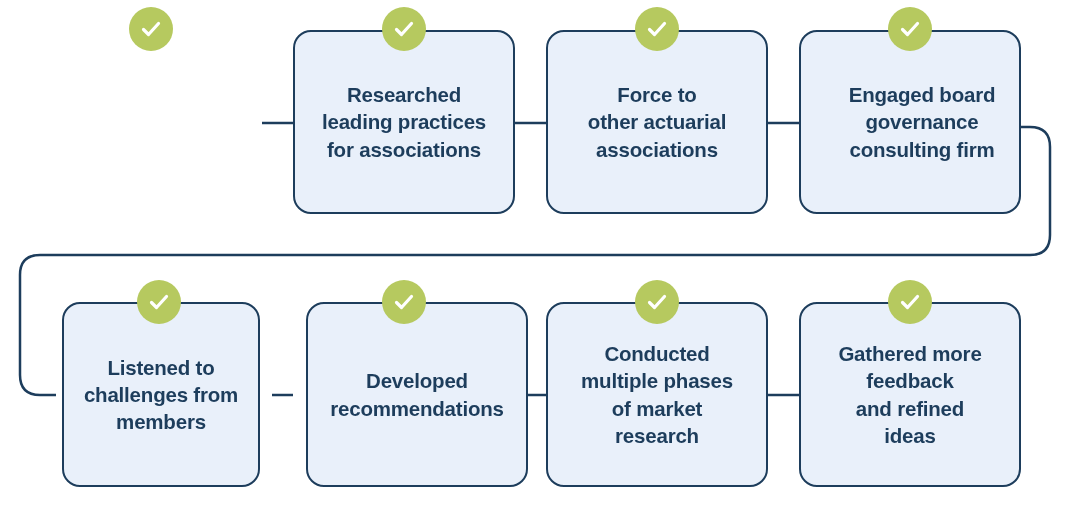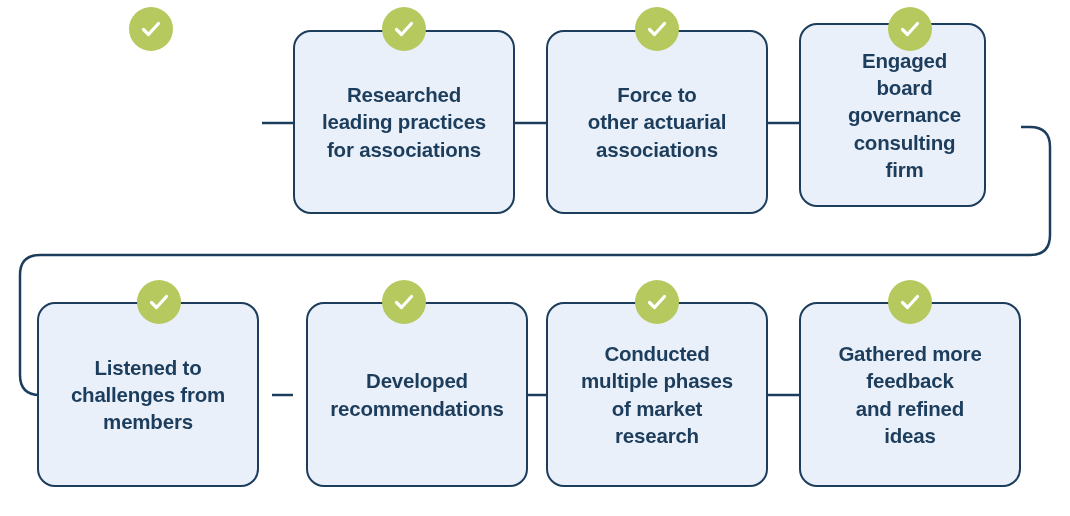--- a/index.html
+++ b/index.html
@@ -98,32 +98,32 @@
     <div class="node-label">Force to
 other actuarial
 associations</div>
   </div>
   <div class="check-badge" style="left:635px; top:7px;">
     <svg width="26" height="26" viewBox="0 0 26 26">
       <path d="M5.5 13.5 L10.5 18.5 L20.5 7.5" stroke="#ffffff" stroke-width="3.2" fill="none" stroke-linecap="round" stroke-linejoin="round"></path>
     </svg>
   </div>
 
-  <div class="node" style="left:799px; top:23px; width:187px; height:184px;padding-left:24px;">
+  <div class="node" style="left:799px; top:30px; width:222px; height:184px;padding-left:24px;">
     <div class="node-label">Engaged board
 governance
 consulting firm</div>
   </div>
   <div class="check-badge" style="left:888px; top:7px;">
     <svg width="26" height="26" viewBox="0 0 26 26">
       <path d="M5.5 13.5 L10.5 18.5 L20.5 7.5" stroke="#ffffff" stroke-width="3.2" fill="none" stroke-linecap="round" stroke-linejoin="round"></path>
     </svg>
   </div>
 
-  <div class="node" style="left:37px; top:302px; width:222px; height:185px;">
+  <div class="node" style="left:62px; top:302px; width:198px; height:185px;">
     <div class="node-label">Listened to
 challenges from
 members</div>
   </div>
   <div class="check-badge" style="left:137px; top:280px;">
     <svg width="26" height="26" viewBox="0 0 26 26">
       <path d="M5.5 13.5 L10.5 18.5 L20.5 7.5" stroke="#ffffff" stroke-width="3.2" fill="none" stroke-linecap="round" stroke-linejoin="round"></path>
     </svg>
   </div>
 

